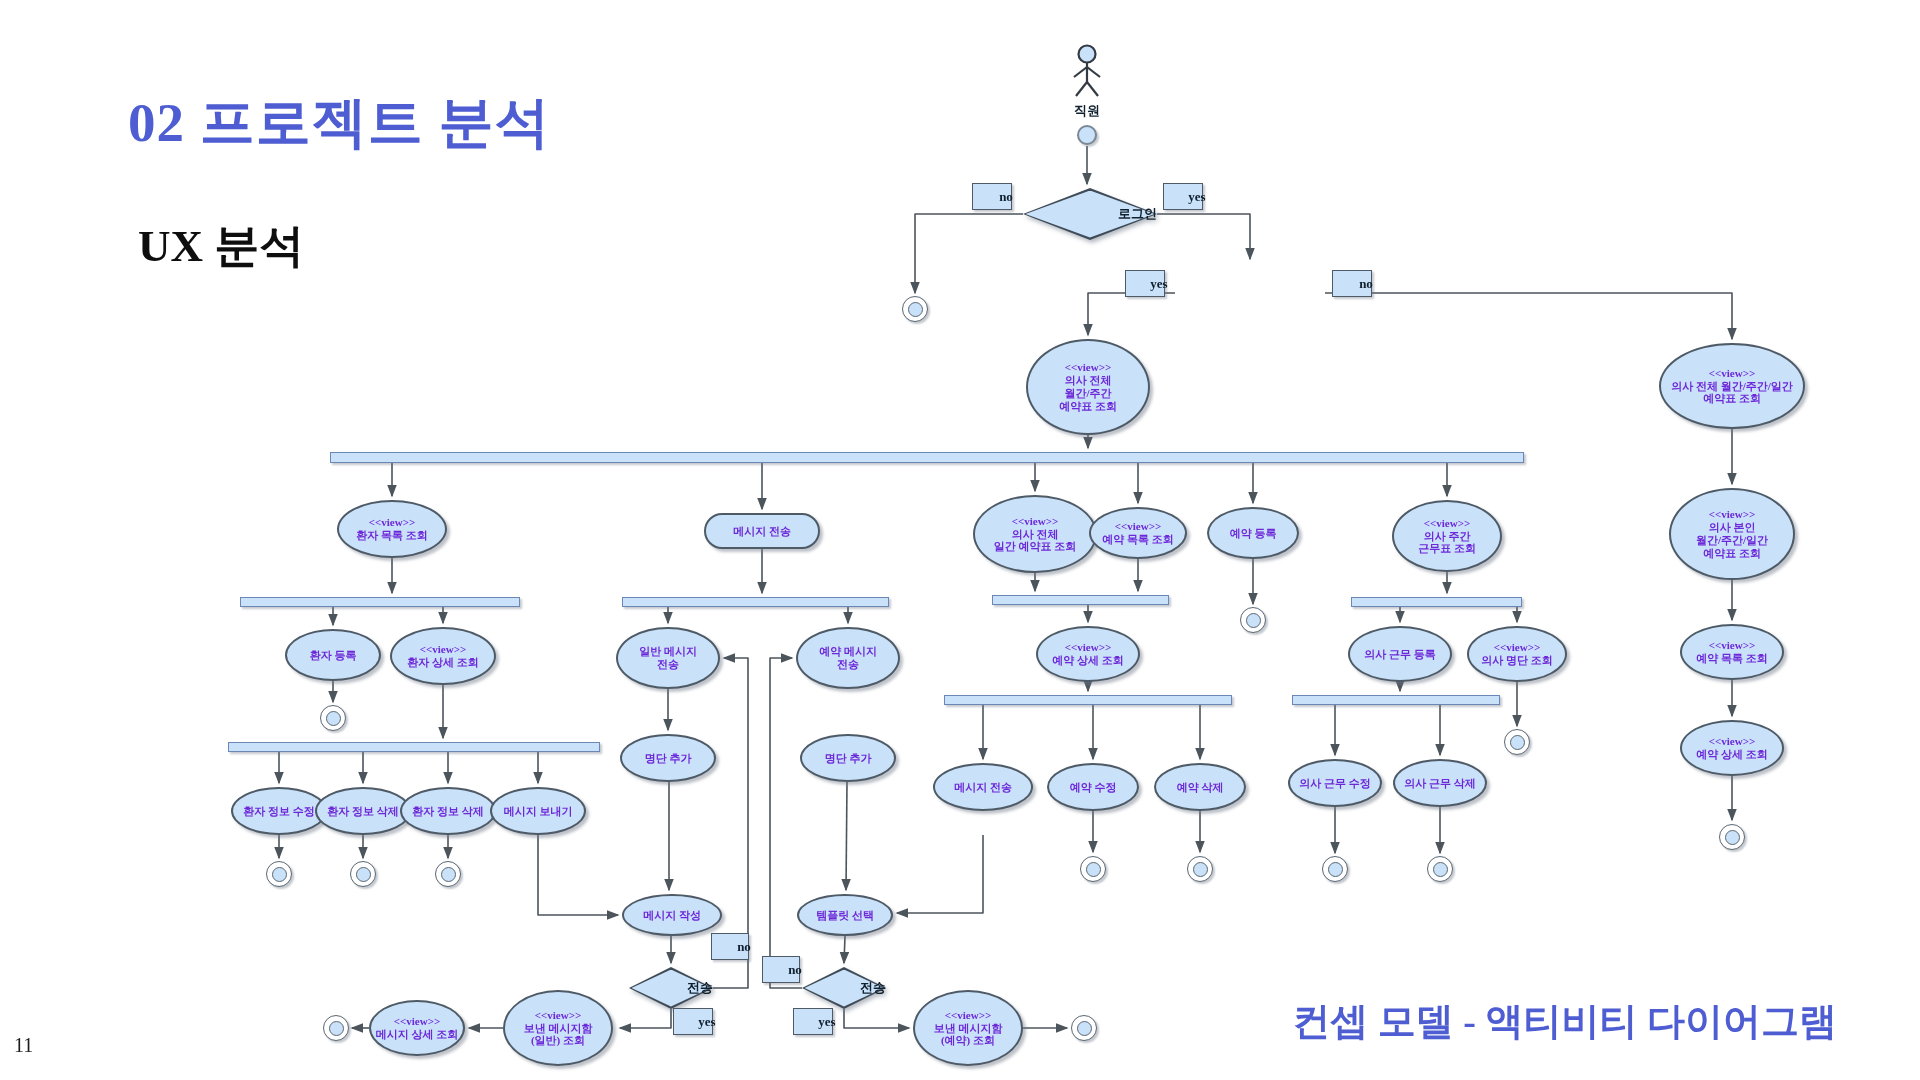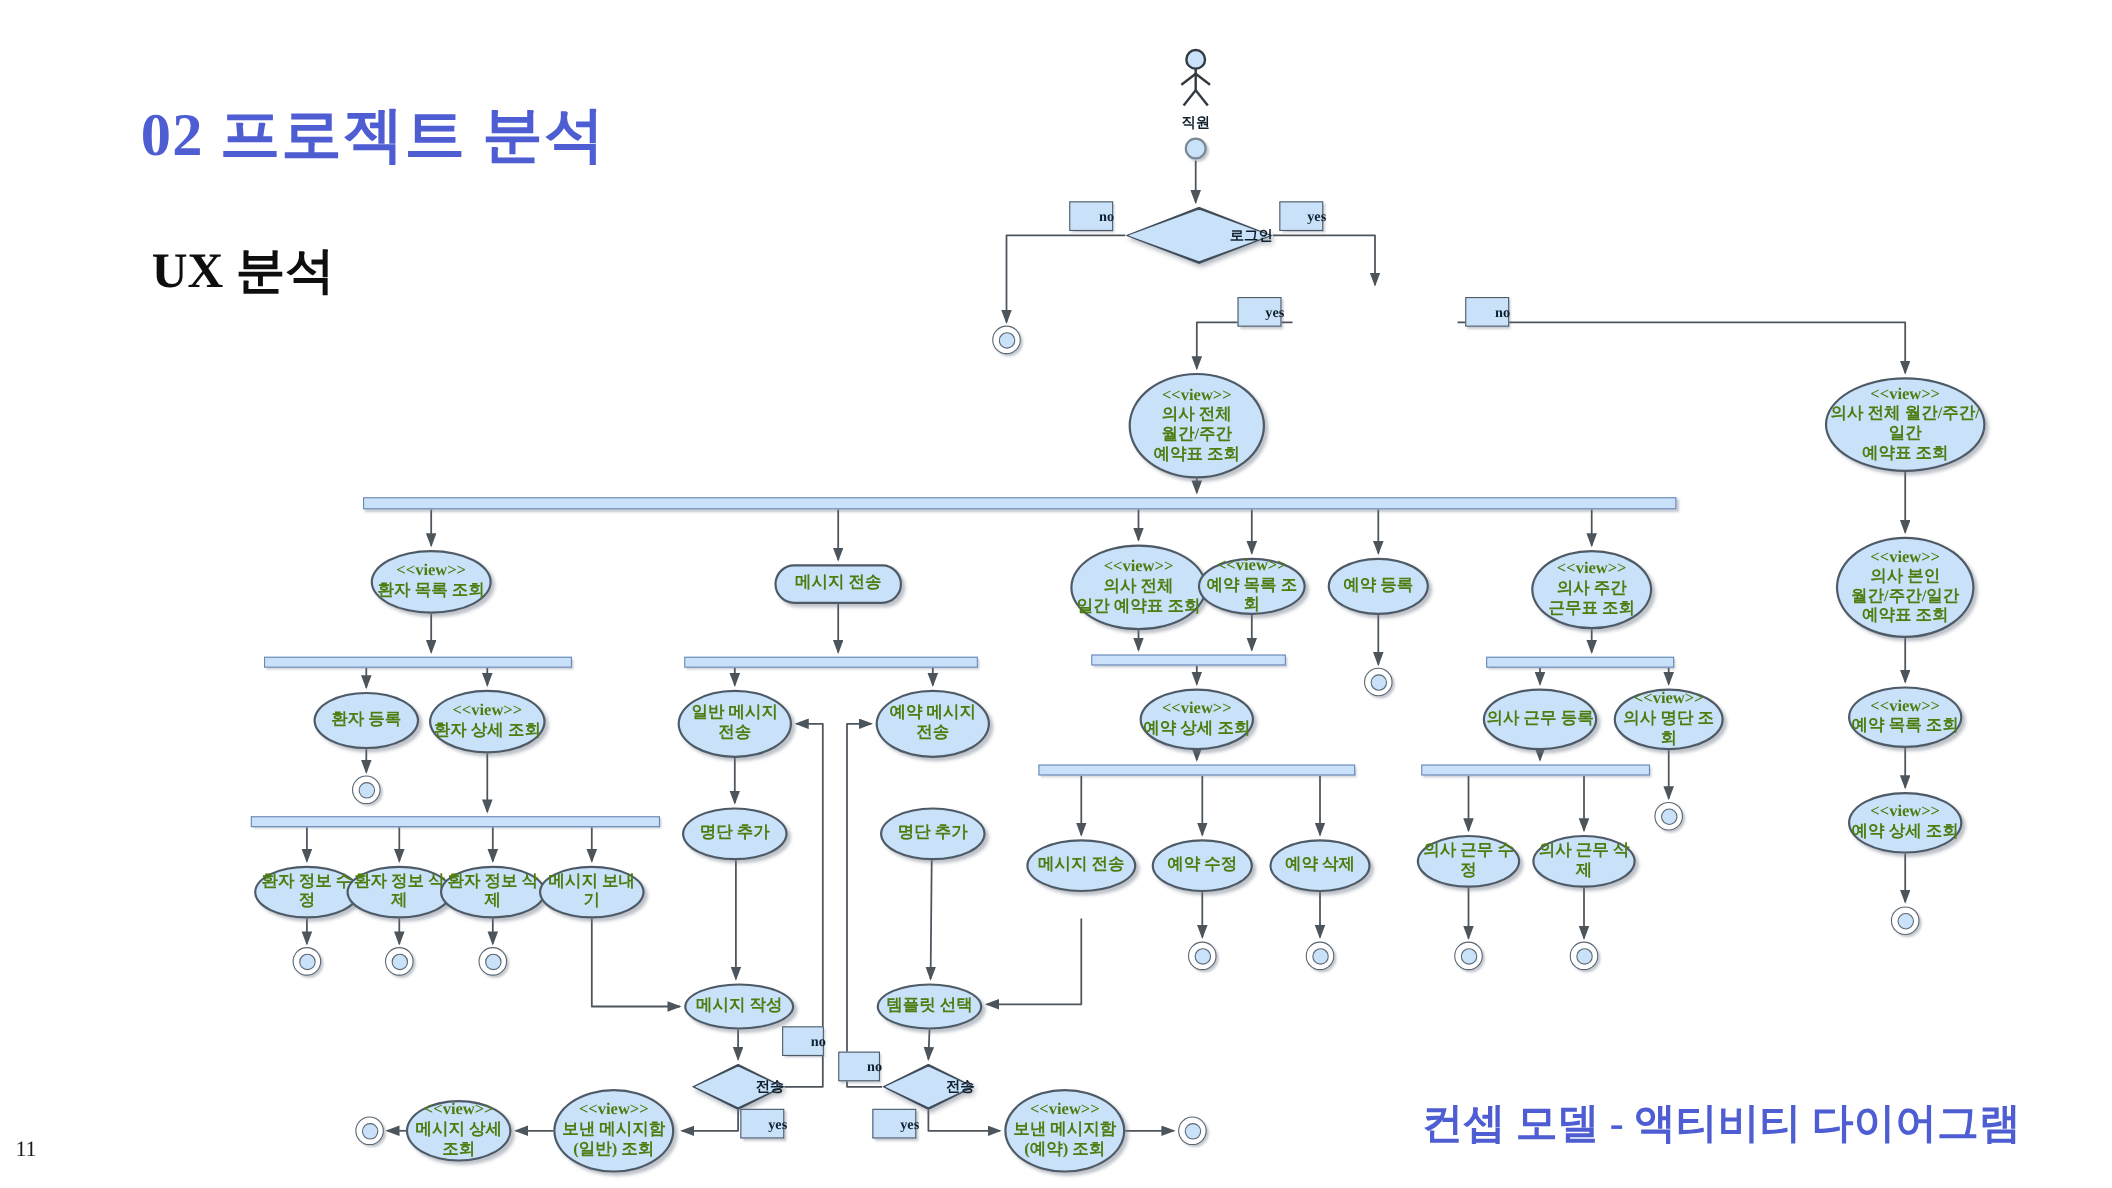--- a/index.html
+++ b/index.html
@@ -4,21 +4,21 @@
 <style>
   html,body{margin:0;padding:0;background:#fff;}
   #stage{position:relative;width:1920px;height:1080px;background:#ffffff;overflow:hidden;
          font-family:Liberation Serif, serif;}
   #edges{position:absolute;left:0;top:0;width:1920px;height:1080px;}
   .title{position:absolute;left:128px;top:86px;font-size:55px;font-weight:900;color:#4E5ED2;letter-spacing:1px;}
   .subtitle{position:absolute;left:126px;top:216px;font-size:45px;font-weight:900;color:#0e0e0e;margin-left:12px;}
   .caption{position:absolute;right:83px;top:996px;font-size:38px;font-weight:900;color:#4E5ED2;}
   .pagenum{position:absolute;left:14px;top:1034px;font-size:20px;color:#1c1c1c;}
   .node{position:absolute;display:flex;align-items:center;justify-content:center;text-align:center;
-        font-weight:bold;font-size:15px;line-height:1.18;color:#4d7c0f;white-space:pre-line;box-sizing:border-box;}
+        font-weight:bold;font-size:11px;line-height:1.18;color:#6d28d9;white-space:pre-line;box-sizing:border-box;}
   .ellipse{border:2px solid #4E5A66;border-radius:50%;background:#C9E2F9;box-shadow:3px 3px 3px rgba(110,120,135,.45);}
   .stadium{border:2px solid #4E5A66;border-radius:18px;background:#C9E2F9;box-shadow:3px 3px 3px rgba(110,120,135,.45);}
   .bar{position:absolute;background:#C9E2F9;border:1px solid #6b87b5;box-sizing:border-box;
        box-shadow:2px 2px 2px rgba(110,120,135,.4);}
   .diamond{position:absolute;display:flex;align-items:center;justify-content:flex-end;
            filter:drop-shadow(2px 3px 2px rgba(110,120,135,.5));}
   .diamond::before{content:"";position:absolute;inset:0;background:#3F4B57;
            clip-path:polygon(50% 0,100% 50%,50% 100%,0 50%);}
   .diamond::after{content:"";position:absolute;inset:2.5px;background:#C9E2F9;
            clip-path:polygon(50% 0,100% 50%,50% 100%,0 50%);}

